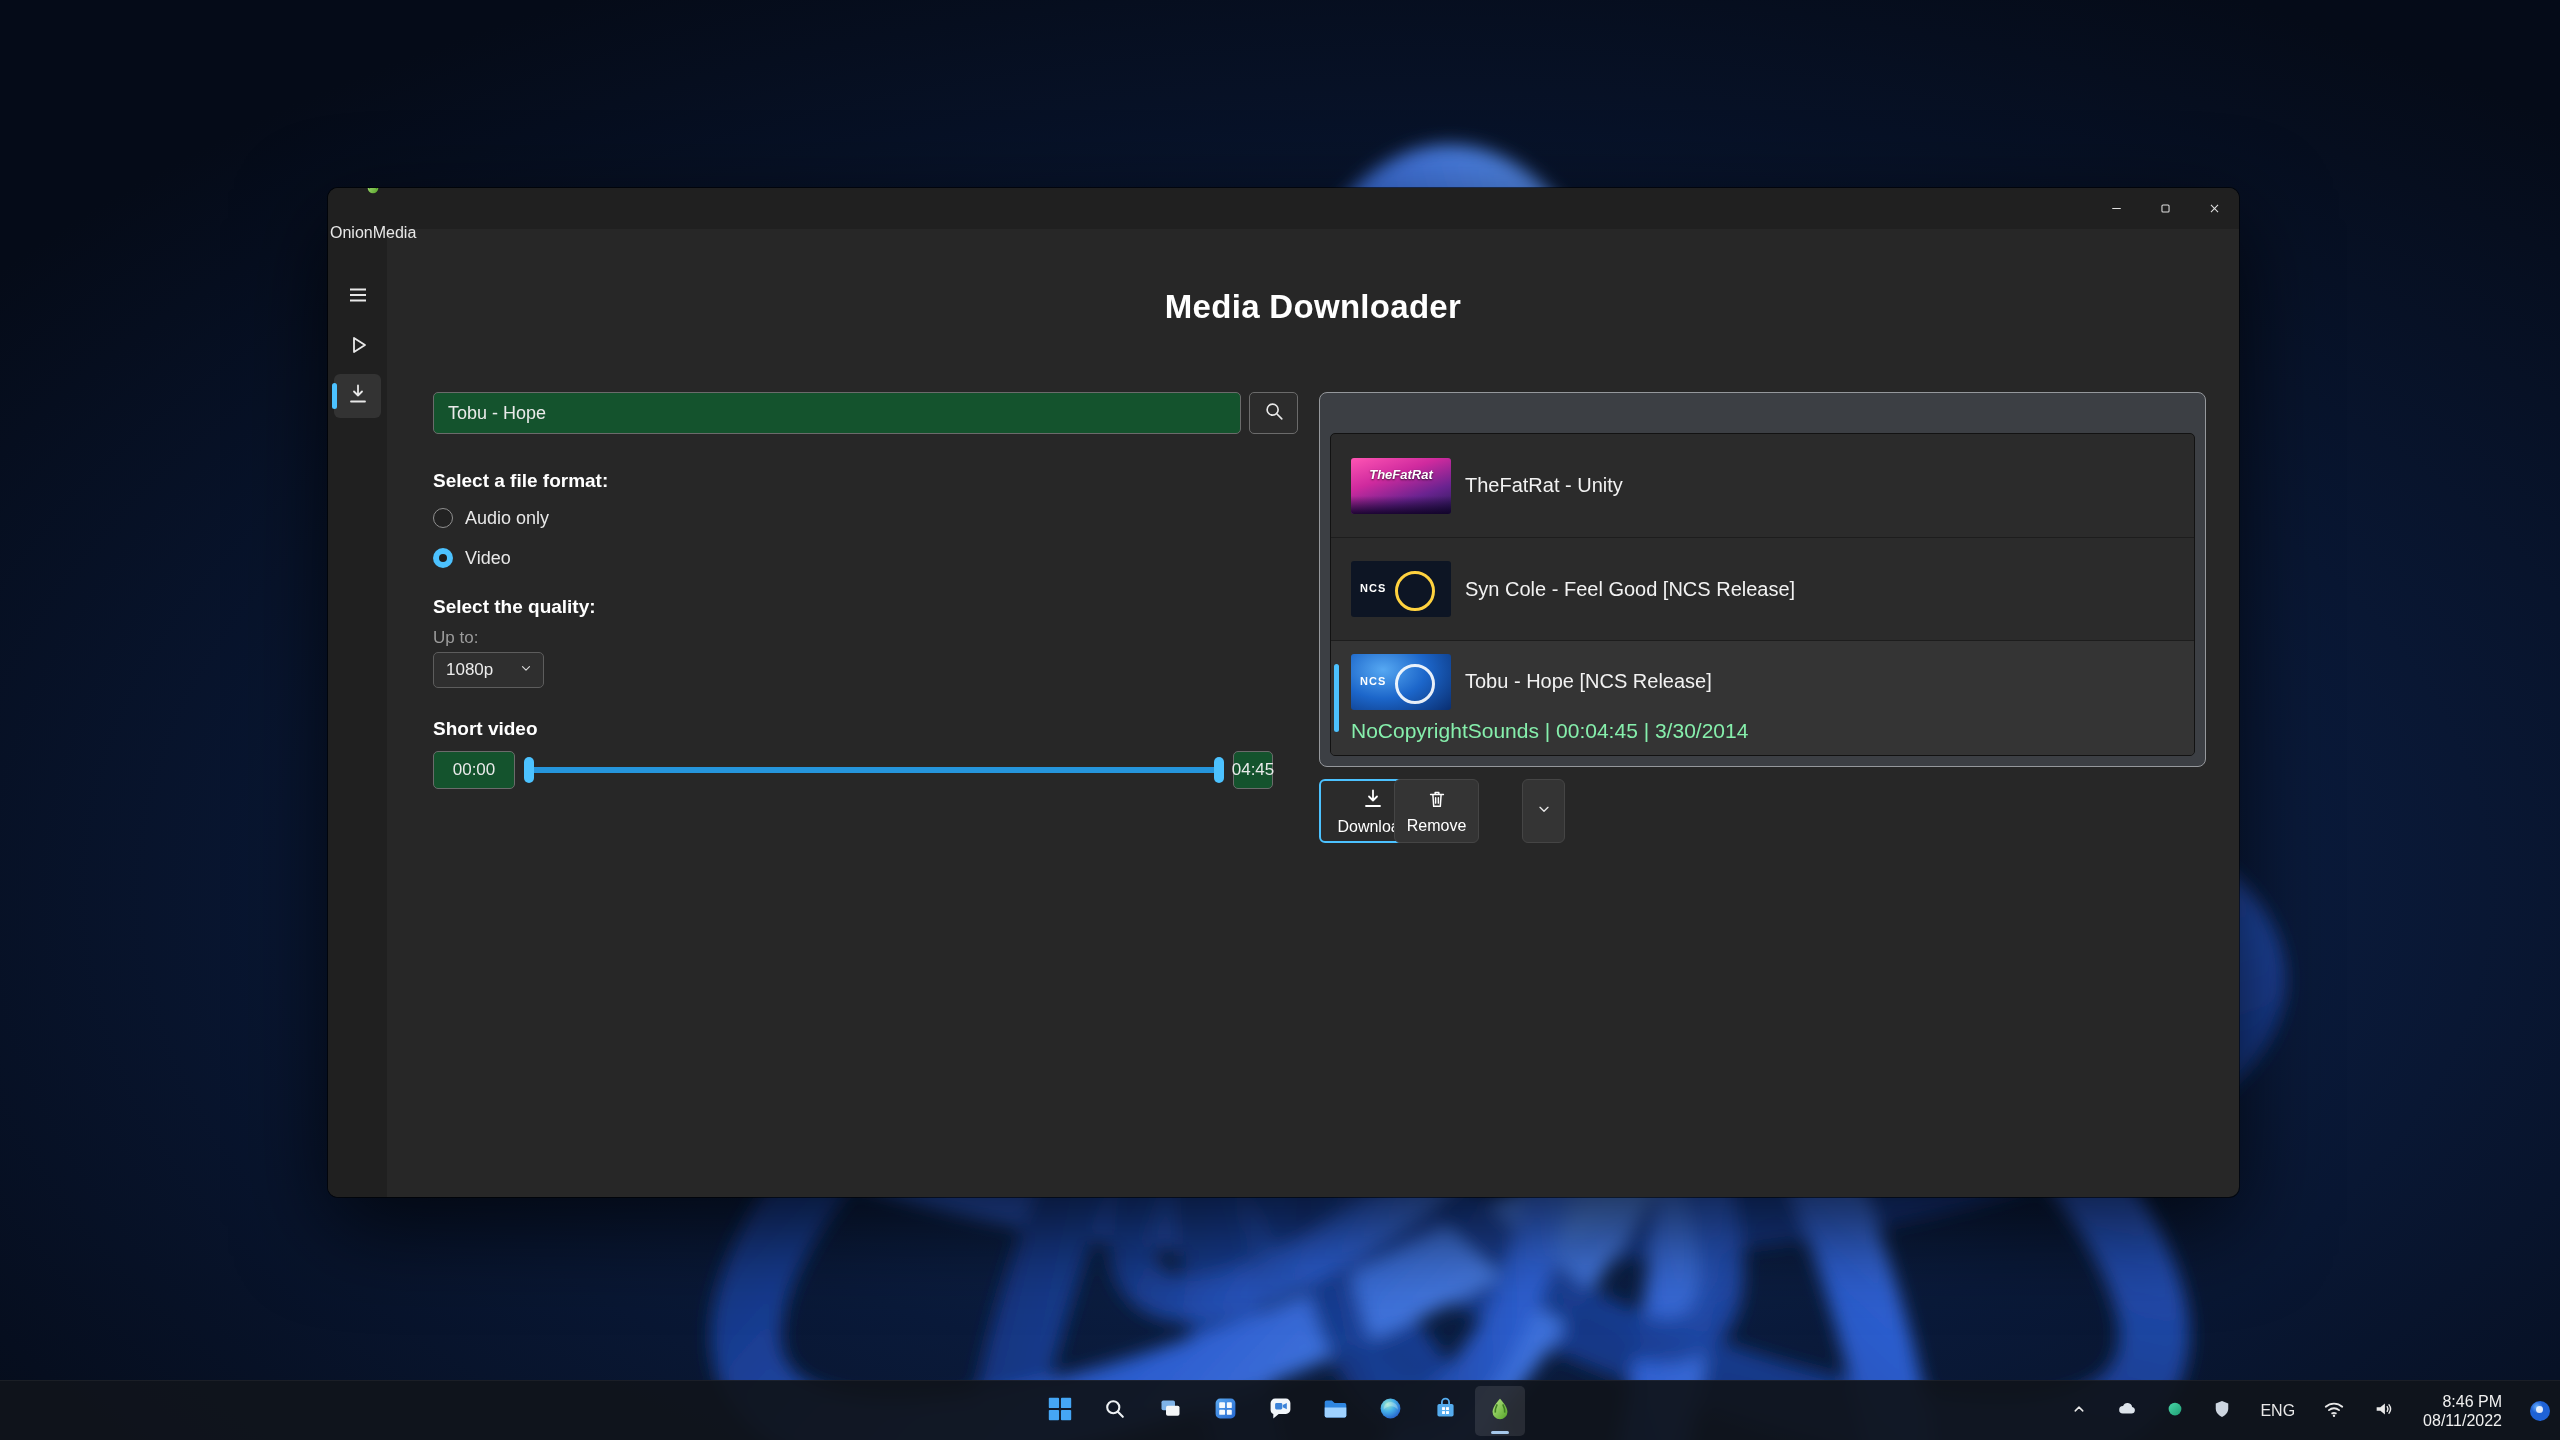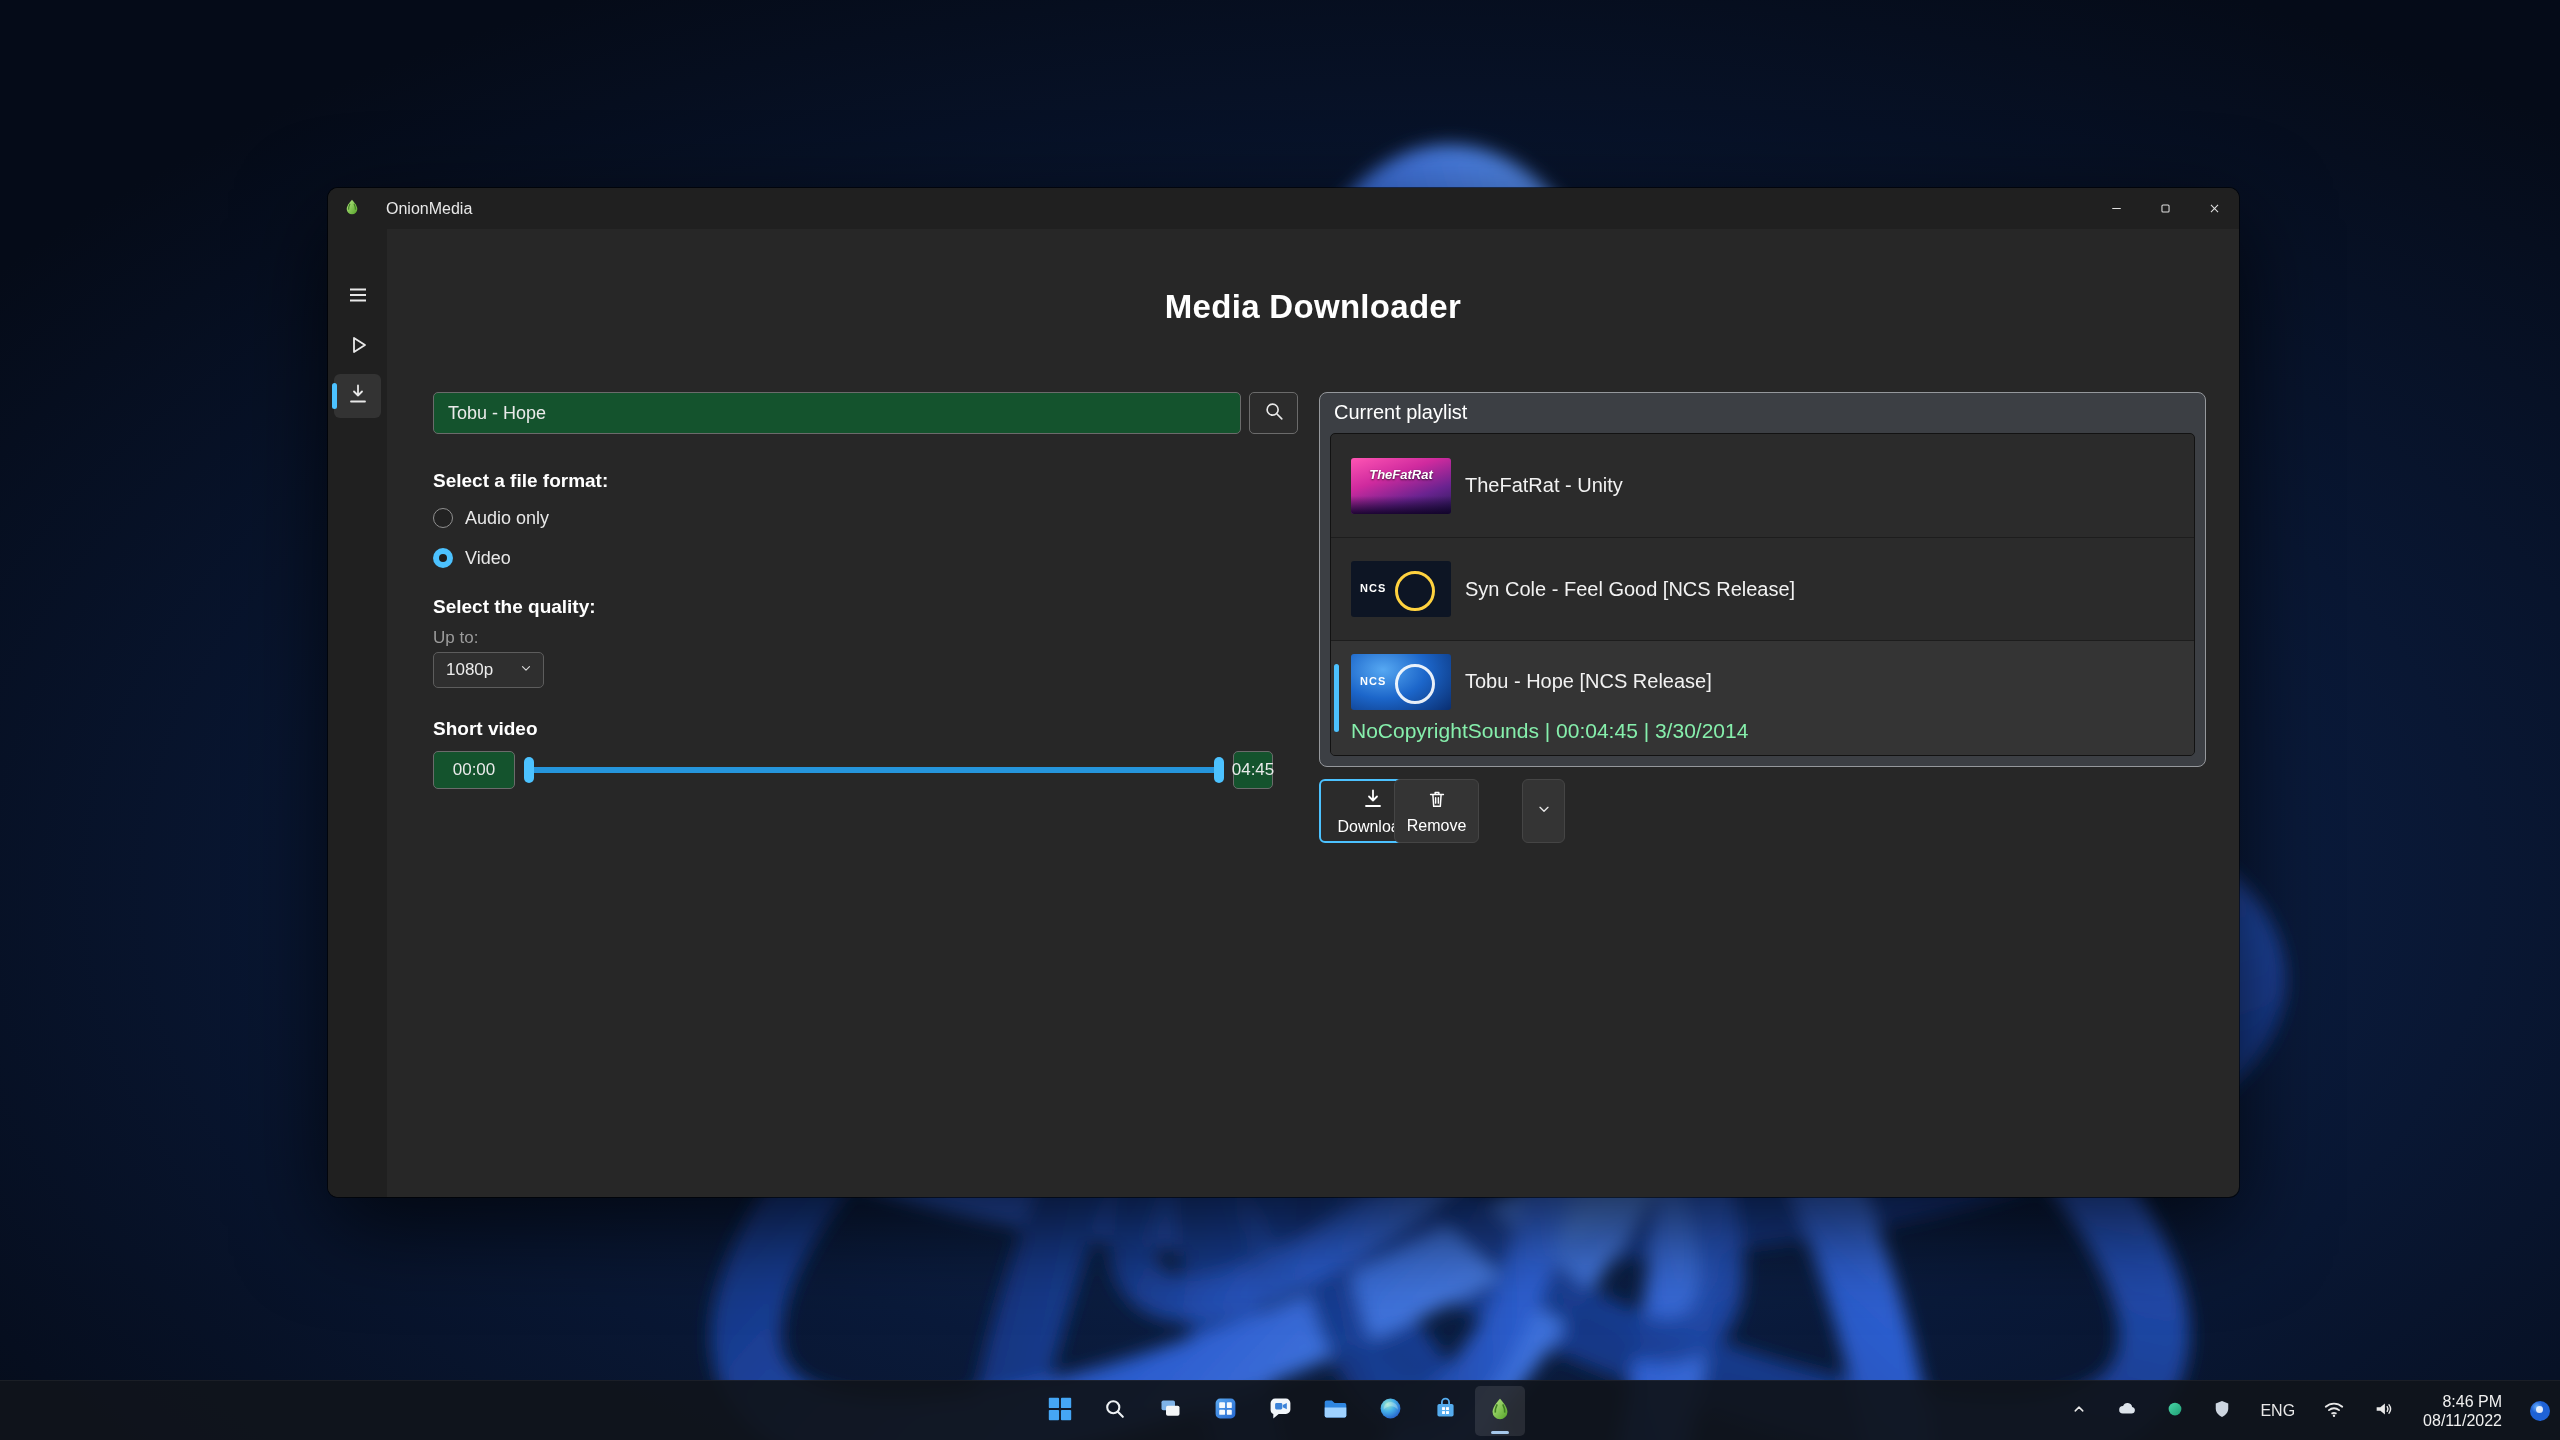--- a/index.html
+++ b/index.html
@@ -5,21 +5,21 @@
   *{margin:0;padding:0;box-sizing:border-box;font-family:"Liberation Sans",sans-serif;}
   html,body{width:2560px;height:1440px;overflow:hidden;background:#04080f;}
   .desktop{position:relative;width:2560px;height:1440px;overflow:hidden;}
   .wallpaper{position:absolute;inset:0;}
 
   
   .window{position:absolute;left:328px;top:188px;width:1911px;height:1009px;background:#272727;
     border-radius:10px;overflow:hidden;box-shadow:0 30px 90px rgba(0,0,0,.7),0 0 0 1px rgba(0,0,0,.6);}
   .titlebar{position:absolute;top:0;left:0;right:0;height:41px;background:#202020;display:flex;
     align-items:center;justify-content:space-between;z-index:5;}
-  .app-id{display:flex;align-items:center;gap:24px;padding-left:14px;}
+  .app-id{display:flex;align-items:center;gap:24px;padding-left:2px;flex-direction:column;}
   .app-title{font-size:16px;color:#e8e8e8;}
   .win-controls{display:flex;height:41px;}
   .wc{width:49px;height:41px;display:flex;align-items:center;justify-content:center;}
   .sidebar{position:absolute;left:0;top:41px;bottom:0;width:59px;background:#202020;z-index:4;}
   .side-btn{position:absolute;left:6px;width:47px;height:44px;border-radius:6px;display:flex;
     align-items:center;justify-content:center;}
   .side-btn.selected{background:#333333;}
   .nav-pill{position:absolute;left:-2px;top:9px;width:5px;height:26px;border-radius:3px;background:#4cc2ff;}
 
   .page-title{position:absolute;left:59px;top:100px;width:1852px;text-align:center;font-size:33px;
@@ -248,21 +248,20 @@
     <div class="textbox timebox" style="left:105px;width:82px">00:00</div>
     <div class="slider">
       <div class="track"></div>
       <div class="fill"></div>
       <div class="thumb start"></div>
       <div class="thumb end"></div>
     </div>
     <div class="textbox timebox" style="left:905px;width:40px">04:45</div>
 
     <div class="playlist-group">
-      <div class="pl-header">Current playlist</div>
       <div class="pl-list">
 
         <div class="pl-item">
           <div class="vthumb t1">
             <span class="tlabel">TheFatRat</span>
           </div>
           <div class="pl-title">TheFatRat - Unity</div>
         </div>
 
         <div class="pl-item">

